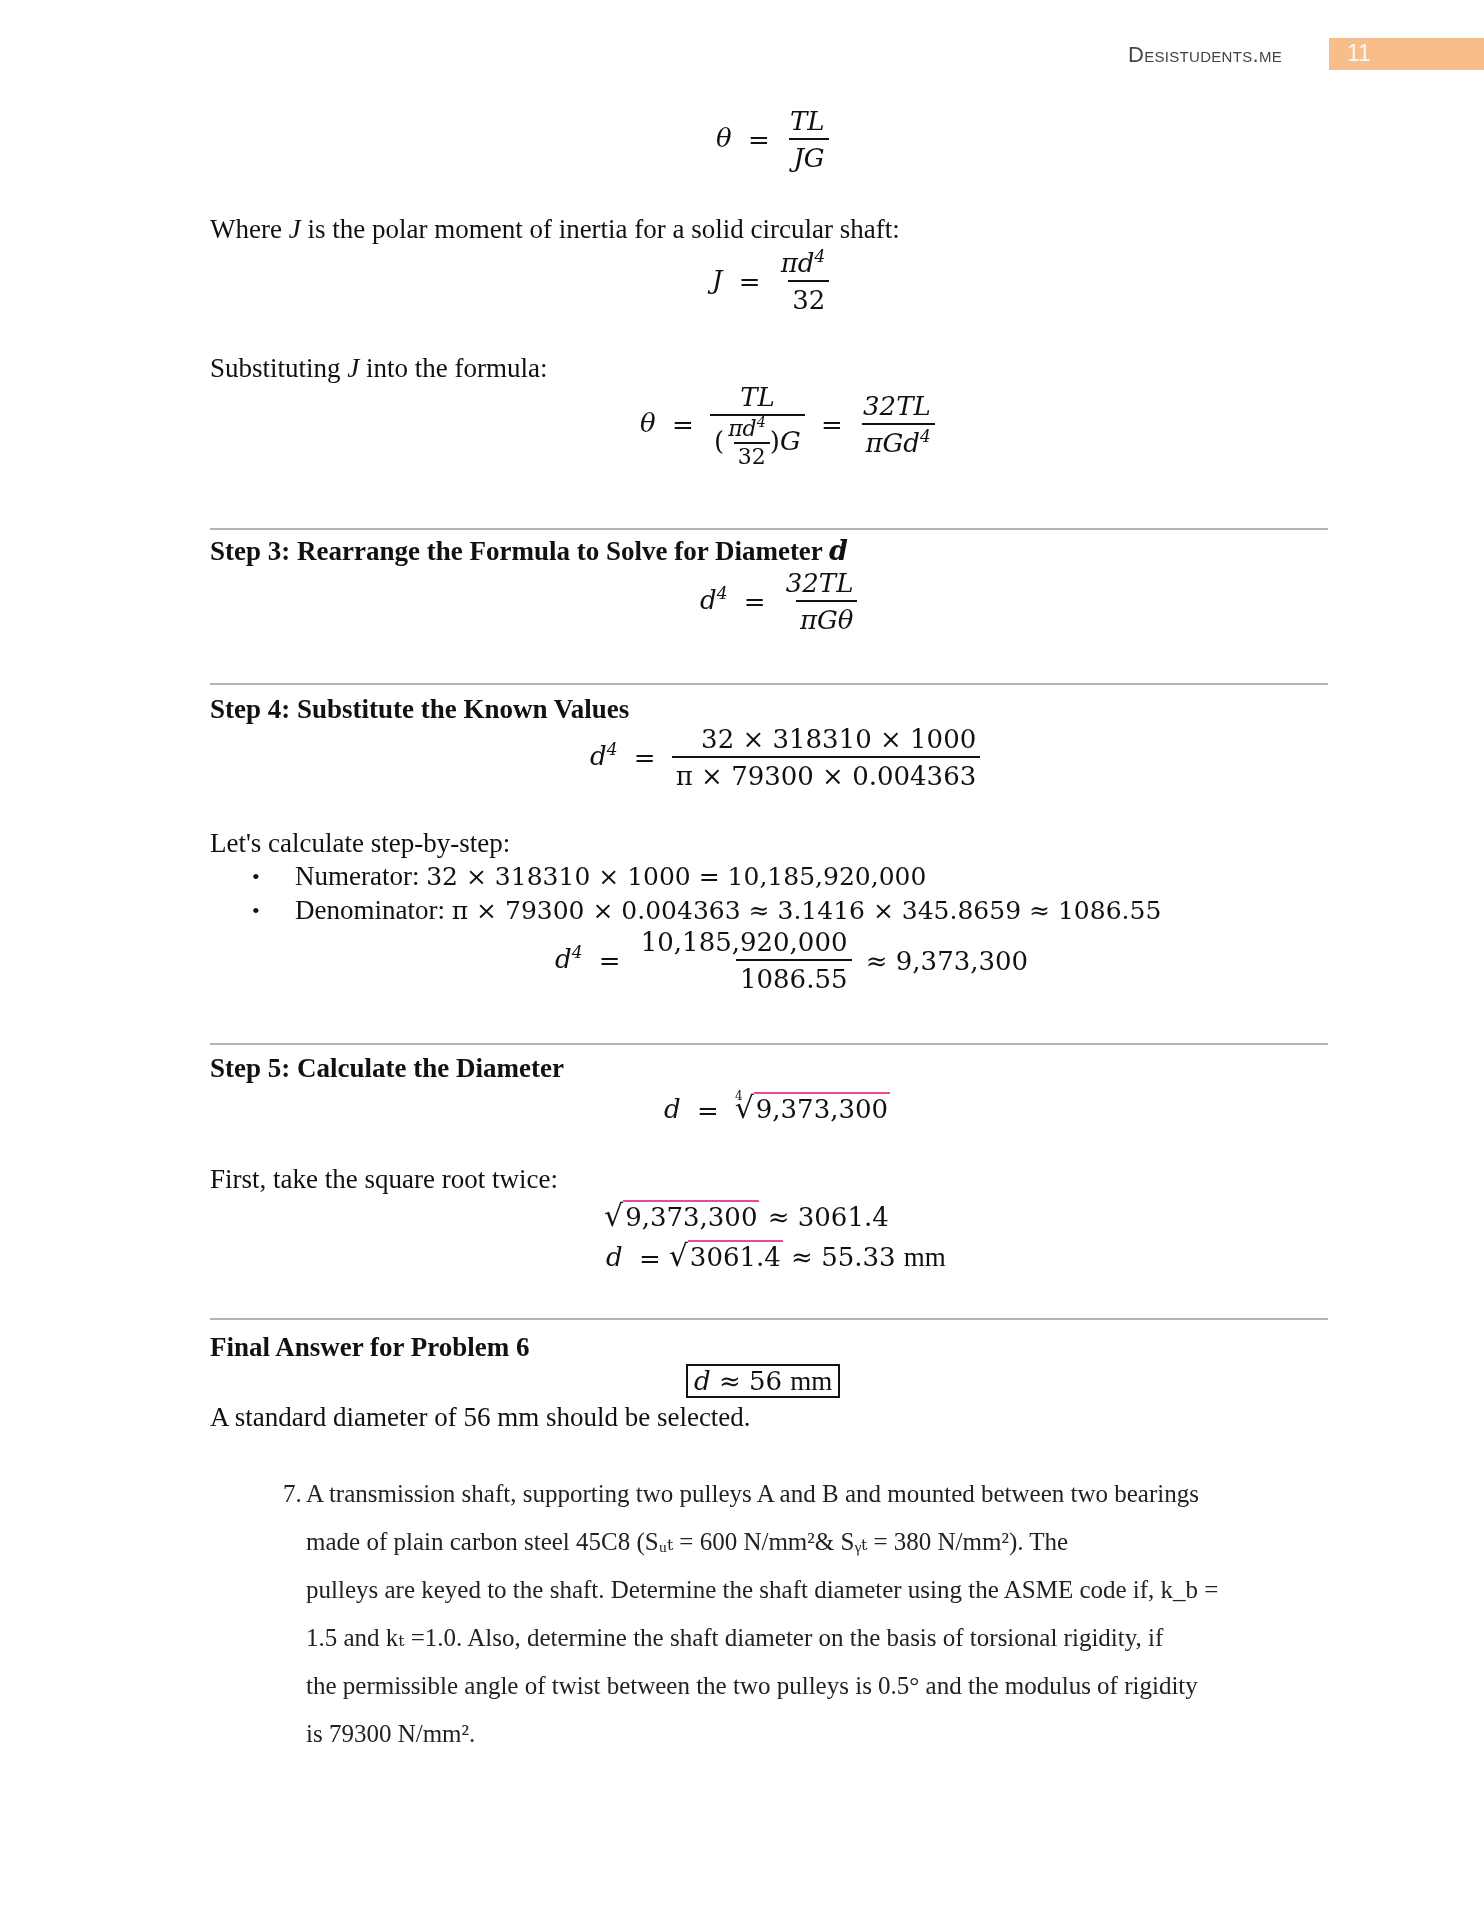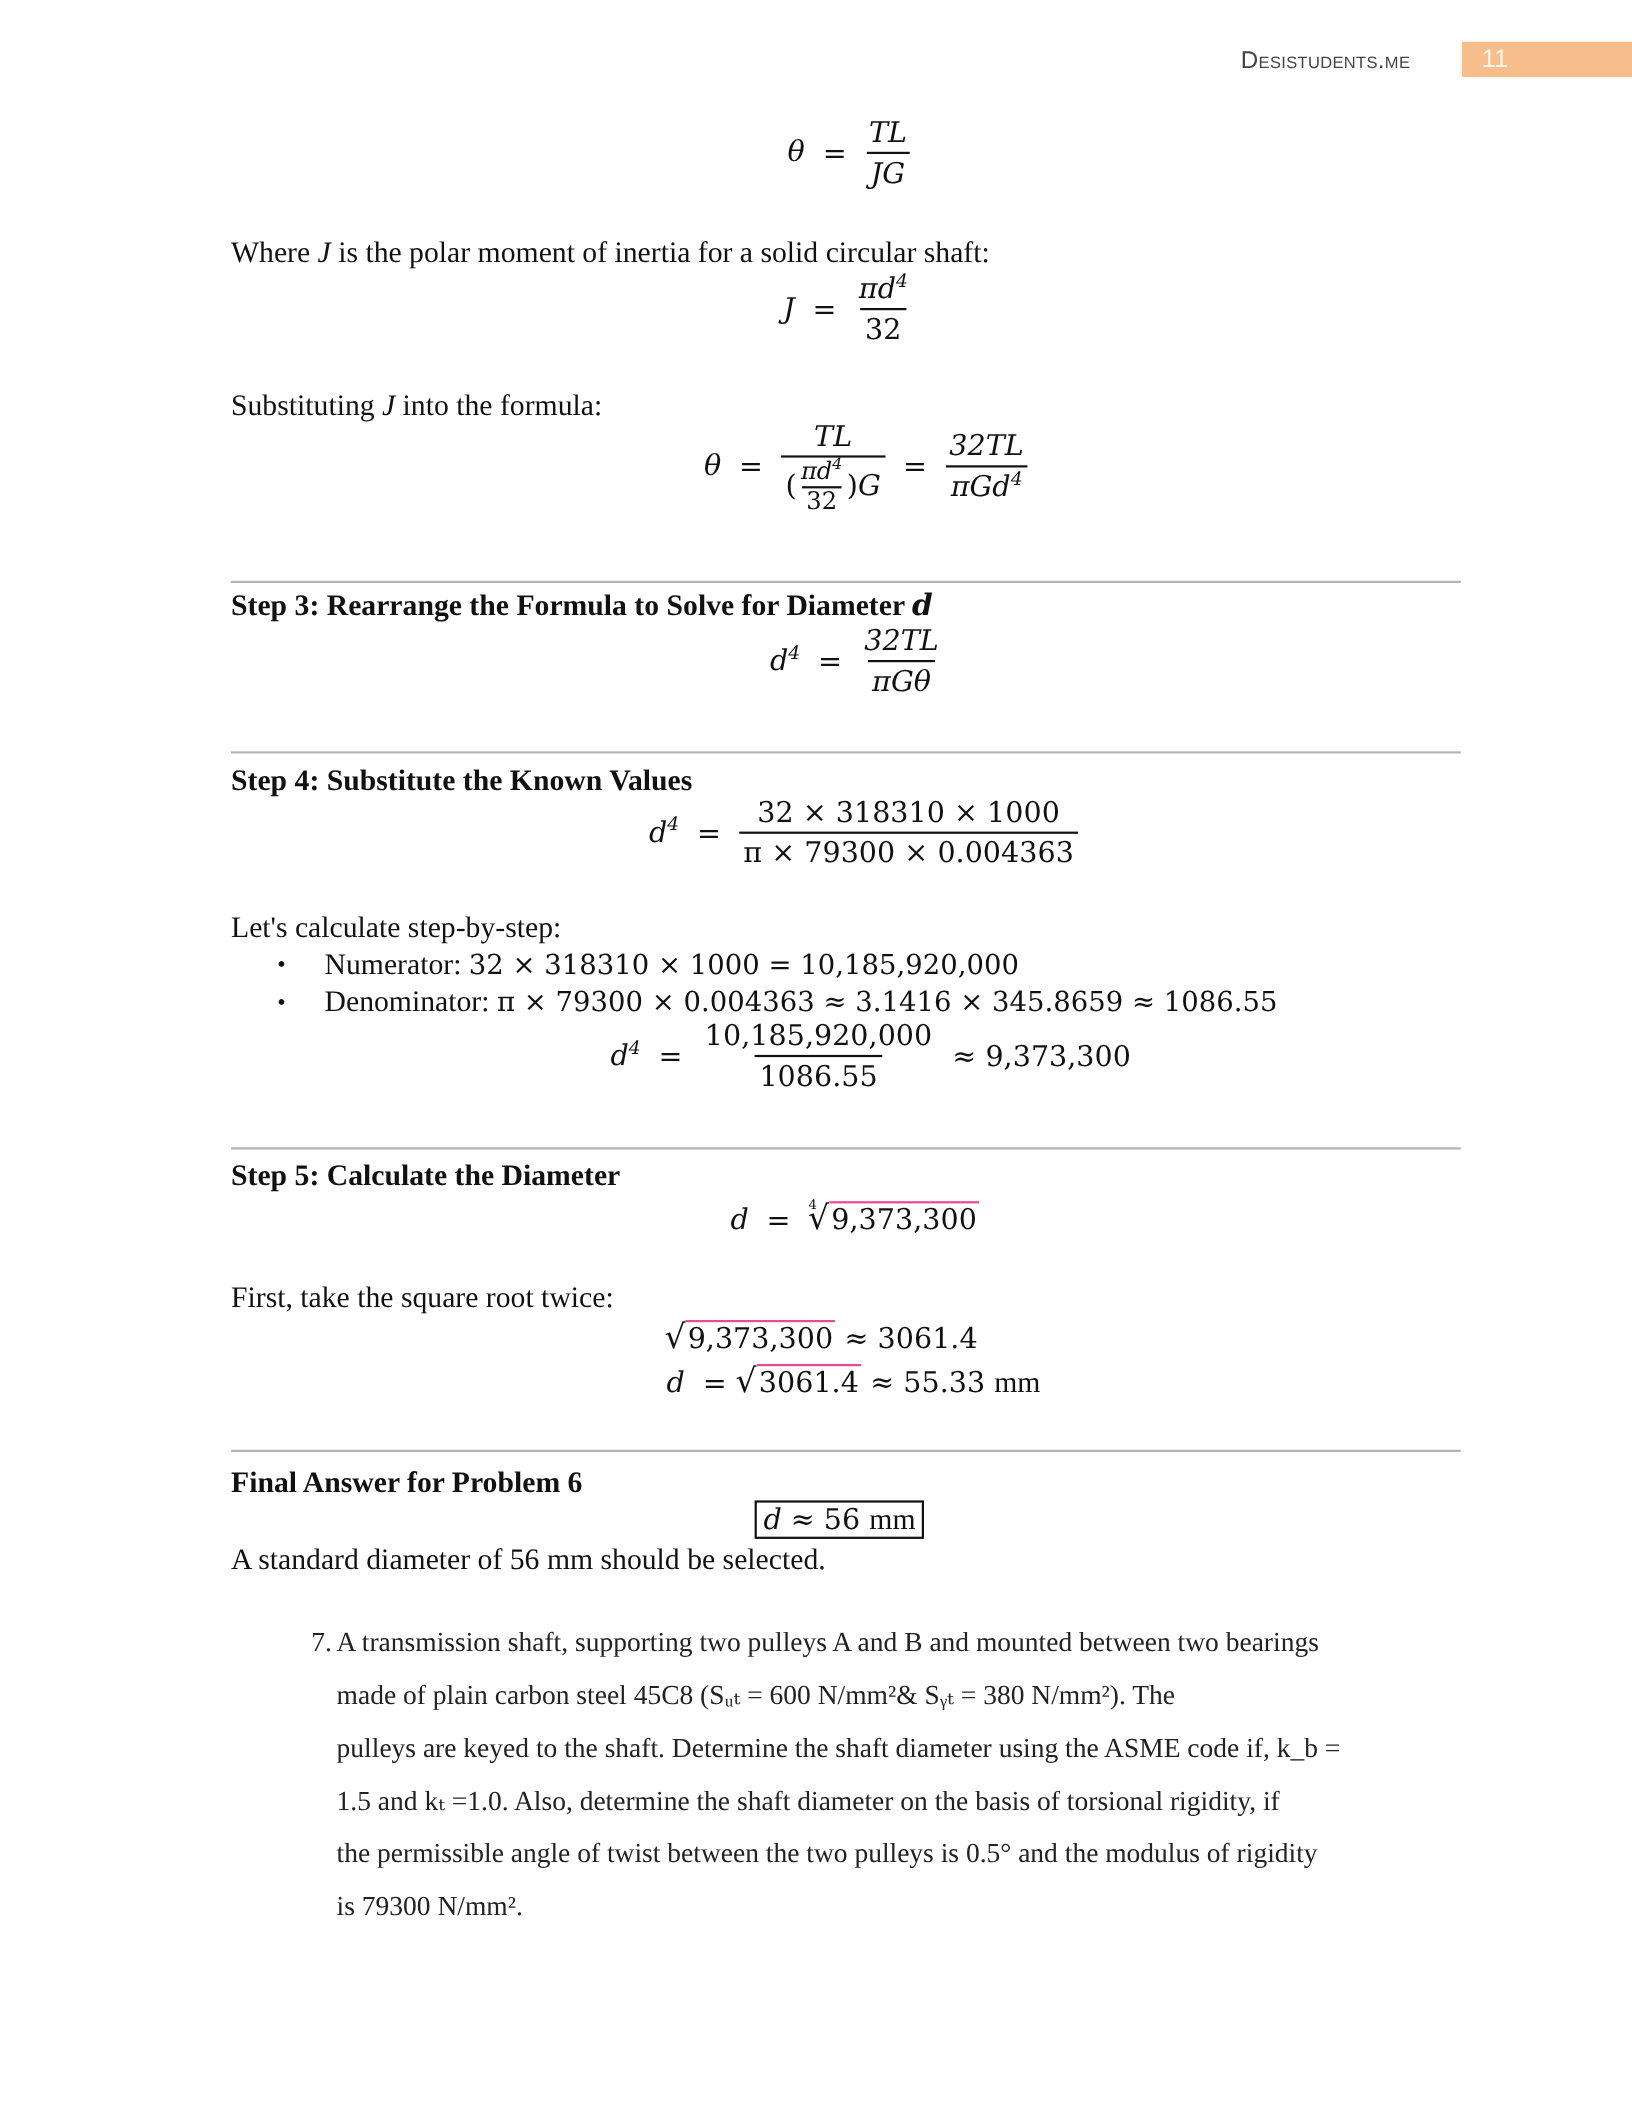--- a/index.html
+++ b/index.html
@@ -9,21 +9,21 @@
   .hdr-site { position:absolute; left:1128px; top:42px; font-family:"Liberation Sans", "DejaVu Sans", sans-serif;
               font-size:22px; color:#444; letter-spacing:0.3px; font-variant:small-caps; }
   .hdr-tab { position:absolute; left:1329px; top:38px; width:184px; height:32px; background:#f7bd8a; }
   .hdr-num { position:absolute; left:18px; top:2px; font-family:"Liberation Sans", "DejaVu Sans", sans-serif;
              font-size:23px; color:#fff7ee; }
   .text { font-size:27px; line-height:32px; white-space:nowrap; }
   .heading { font-weight:bold; font-size:27px; white-space:nowrap; }
   .rule { position:absolute; left:210px; width:1118px; height:2px; background:#b4b4b4; }
   .math { font-family:"DejaVu Serif", "Liberation Serif", serif; font-size:26px; white-space:nowrap; }
   .mi { font-style:italic; }
-  .frac { display:inline-flex; flex-direction:column; align-items:center; vertical-align:middle; }
+  .frac { display:inline-flex; flex-direction:column; align-items:flex-end; vertical-align:middle; }
   .frac .num { padding:0 4px; line-height:34px; }
   .frac .den { border-top:2px solid #111; padding:0 4px; line-height:36px; }
   .eq { display:inline-block; margin:0 8px; vertical-align:middle; }
   sup { font-size:0.65em; vertical-align:0.6em; line-height:0; }
   .bullet { position:absolute; font-size:22px; }
   .sqrt { display:inline-block; border-top:2px solid #ec4899; padding:0 2px; line-height:30px; }
   .root-sym { display:inline-block; font-size:30px; }
   .boxed { border:2px solid #111; padding:0 6px; }
   .prob { font-size:25px; line-height:48px; color:#222; white-space:nowrap; }
   .small-frac .num, .small-frac .den { line-height:26px; font-size:22px; }

